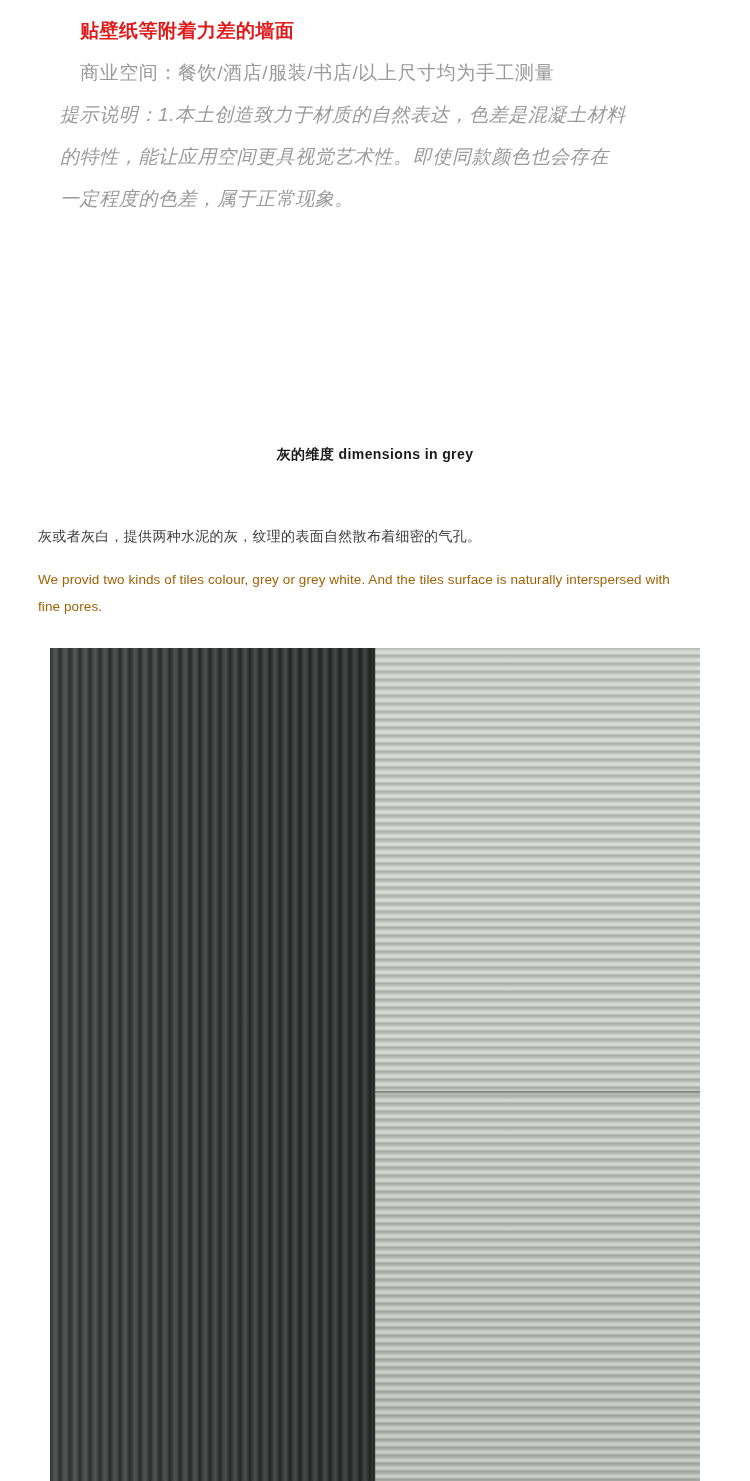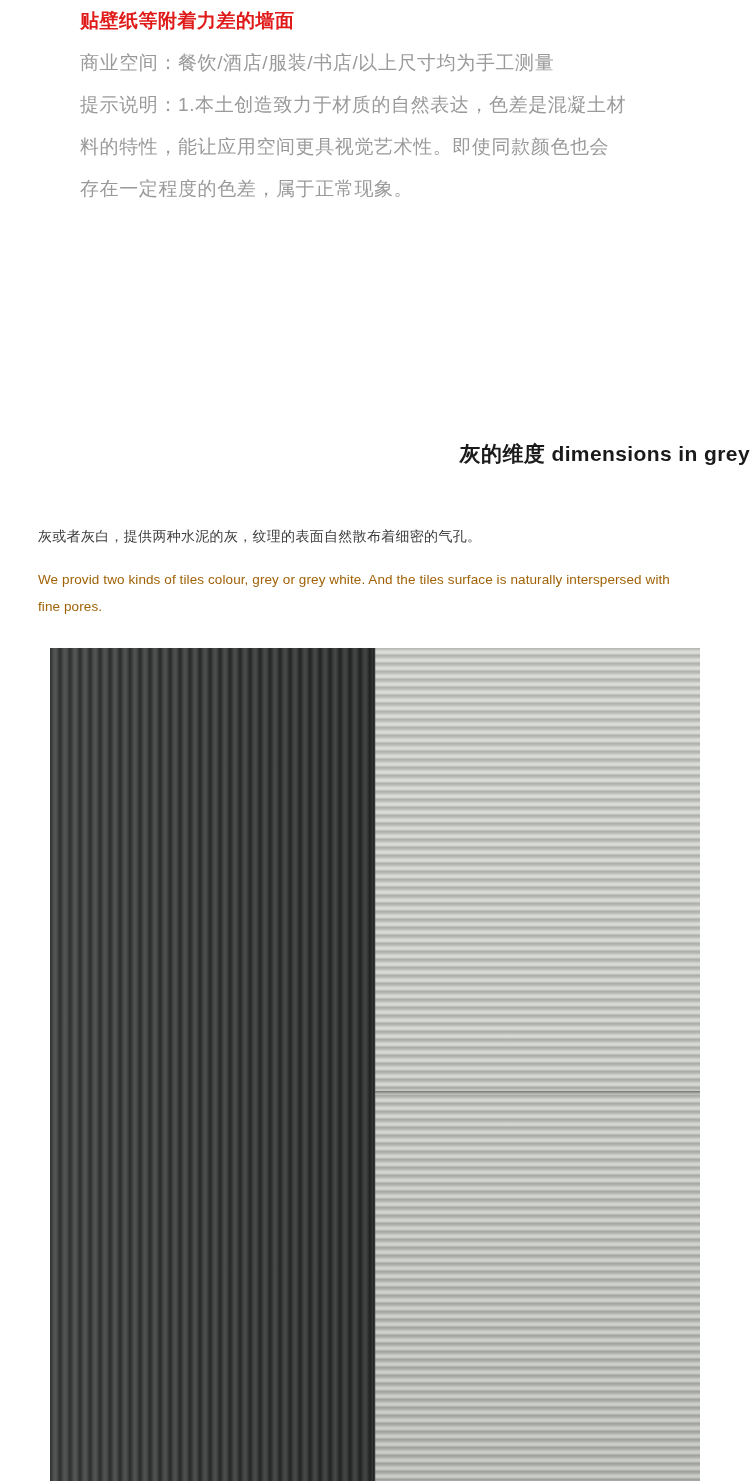--- a/index.html
+++ b/index.html
@@ -22,21 +22,21 @@
     height: 1481px;
     background: #fff;
   }
 
   
   .spec-block {
     position: absolute;
     left: 0;
     top: 0;
     width: 627px;
-    padding-top: 6px;
+    padding-top: 16px;
   }
 
   .spec-heading {
     color: #e01919;
     font-size: 19px;
     line-height: 30px;
     font-weight: 600;
     margin: 0 0 6px 80px;
     letter-spacing: 0.5px;
   }
@@ -44,32 +44,33 @@
   .spec-line {
     color: #9a9a9a;
     font-size: 19px;
     line-height: 42px;
     margin: 0 0 0 80px;
     letter-spacing: 0.6px;
     max-width: 600px;
   }
 
   .spec-line.wrap {
-    margin-left: 80px;
+    margin-left: 60px;
     max-width: 590px;
+    font-style: italic;
   }
 
   
   .section-title {
     position: absolute;
     top: 438px;
     left: 0;
     width: 750px;
-    text-align: right;
-    font-size: 21px;
+    text-align: center;
+    font-size: 14px;
     line-height: 32px;
     color: #1a1a1a;
     font-weight: 600;
     letter-spacing: 0.4px;
   }
 
   
   .desc {
     position: absolute;
     left: 38px;

